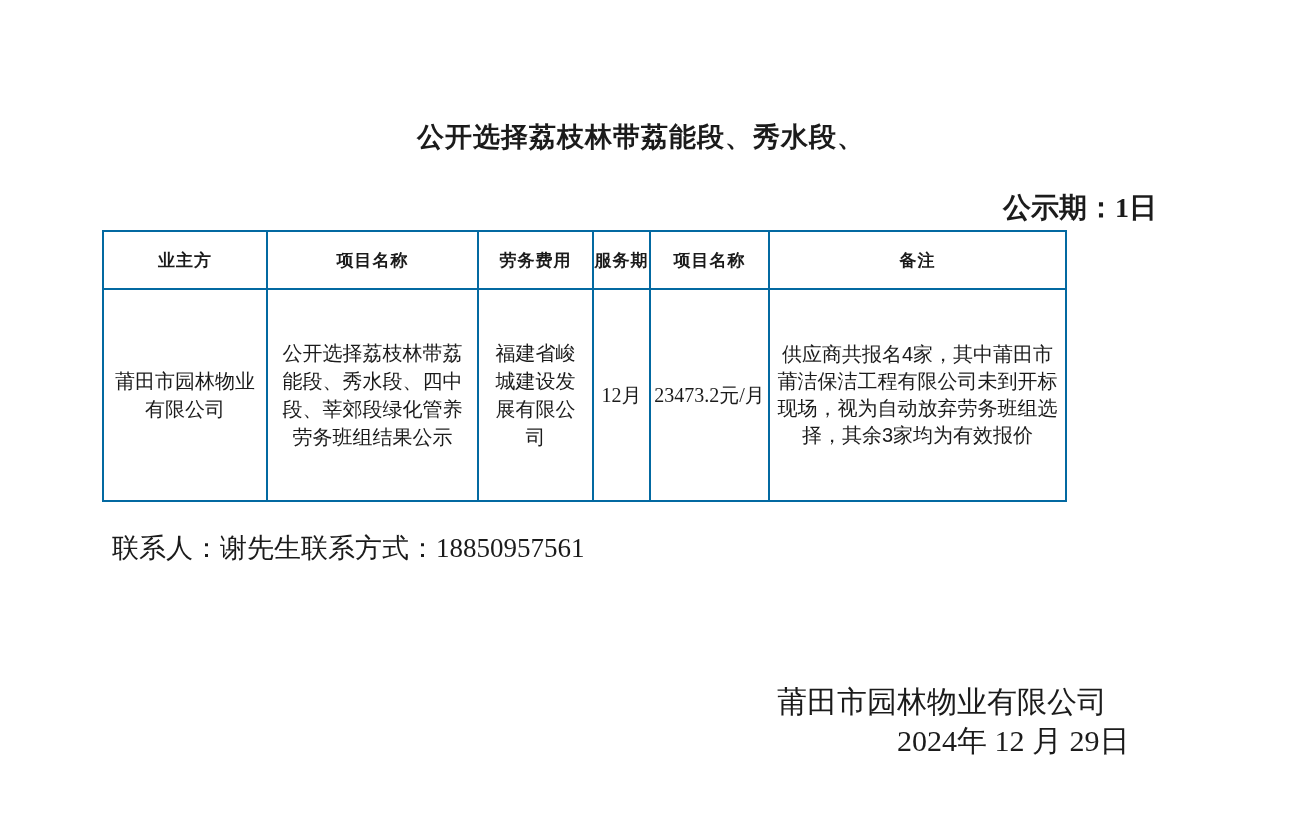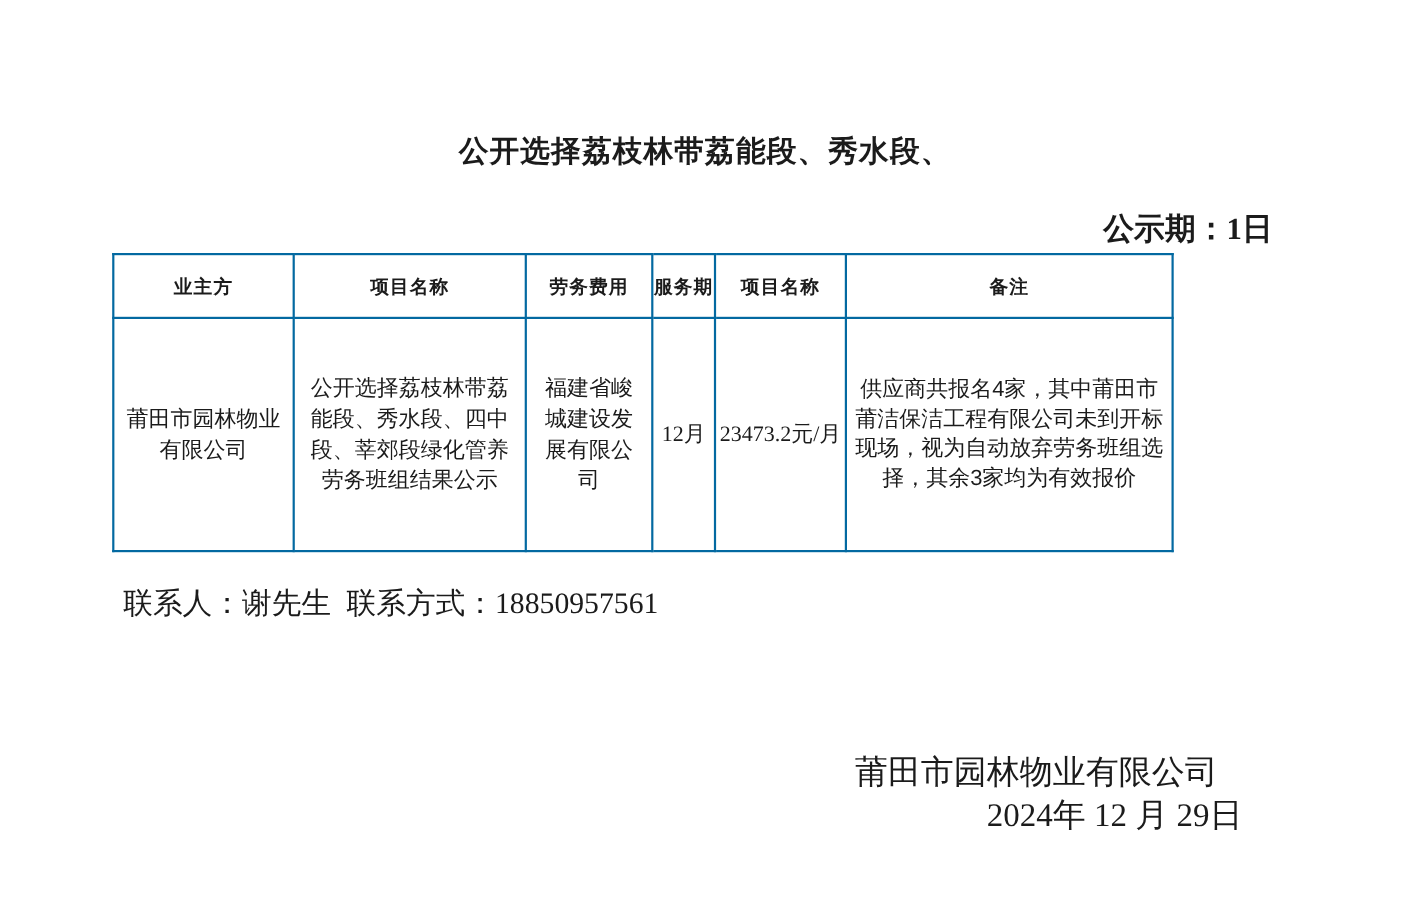--- a/index.html
+++ b/index.html
@@ -50,21 +50,21 @@
     font-family: Liberation Serif, serif;
     padding: 2px 1px;
   }
   td.remarks { padding: 16px 4px; line-height: 27px; }
 
   .contact {
     position: absolute; left: 112px; top: 529px;
     font-size: 27px; font-weight: 500;
   }
   .contact-line { height: 38px; line-height: 38px; white-space: nowrap; }
-  .contact-line .mid { margin-left: 14px; }
+  .contact-line .mid { }
 
   .sig-company {
     position: absolute; left: 777px; top: 682px;
     font-size: 30px; font-weight: 500; white-space: nowrap;
   }
   .sig-date {
     position: absolute; left: 897px; top: 721px;
     font-size: 30px; font-weight: 500; white-space: nowrap;
     font-family: "Liberation Serif", "DejaVu Serif", serif;
     text-align: center;

